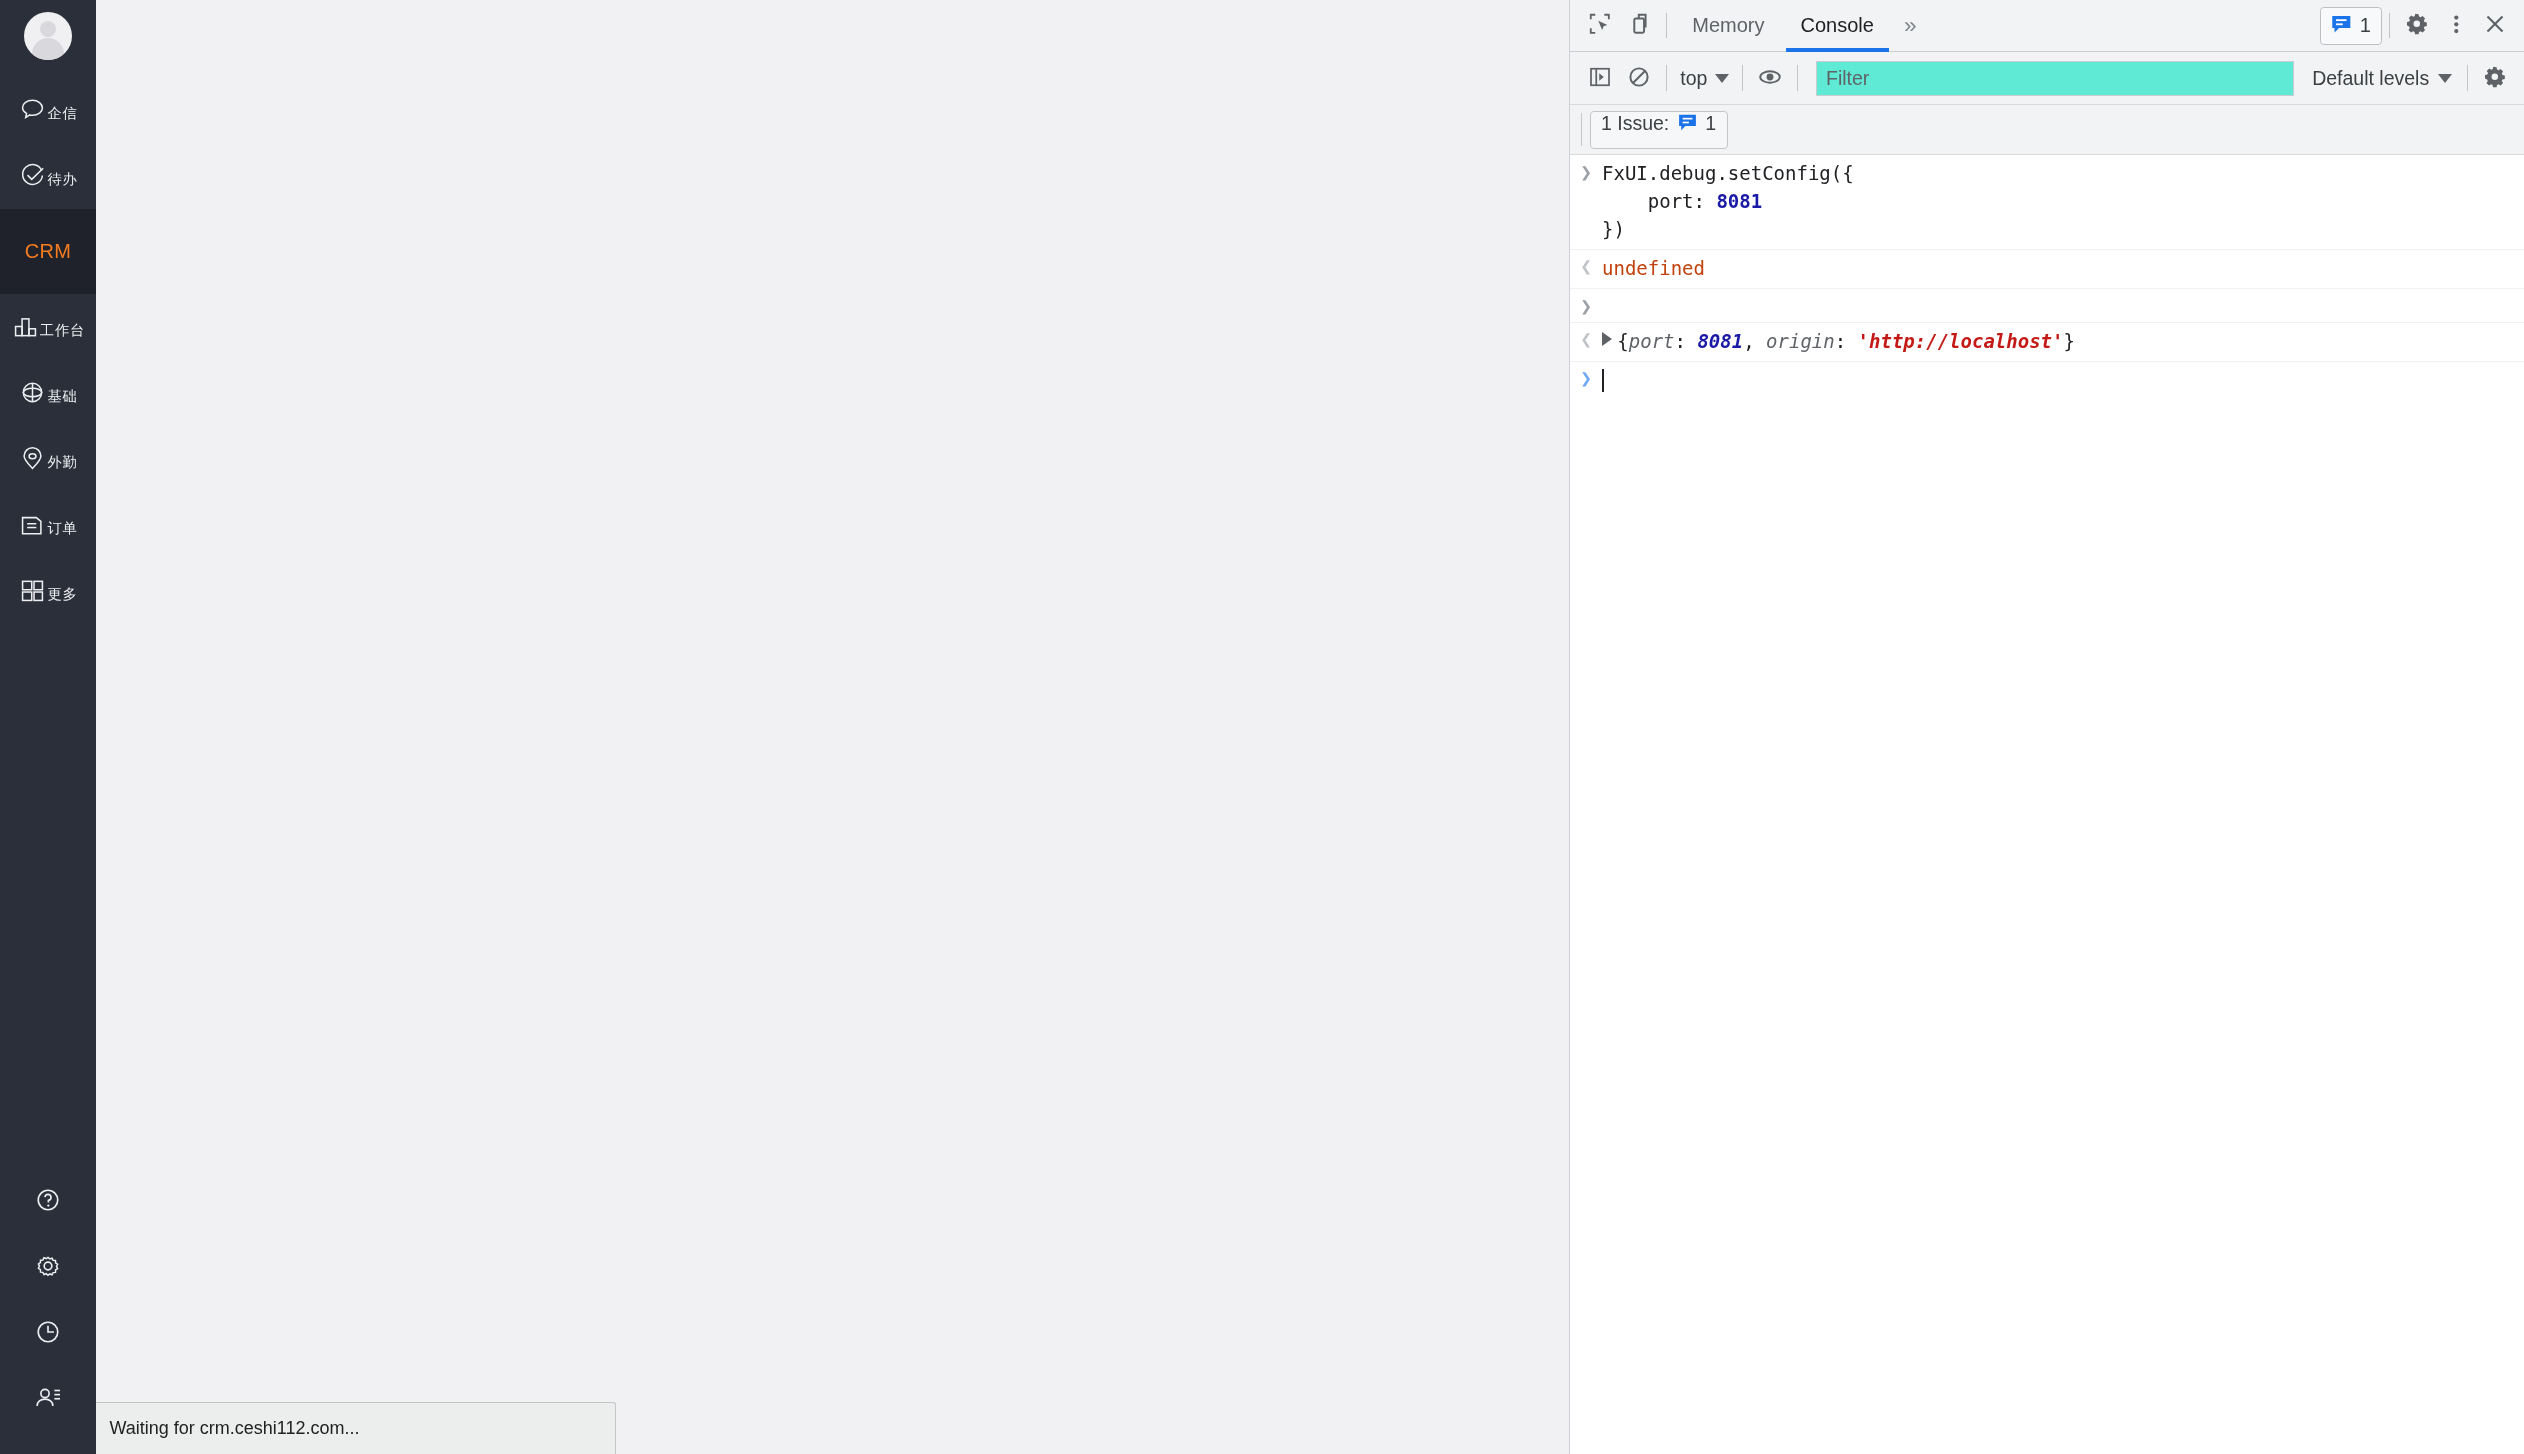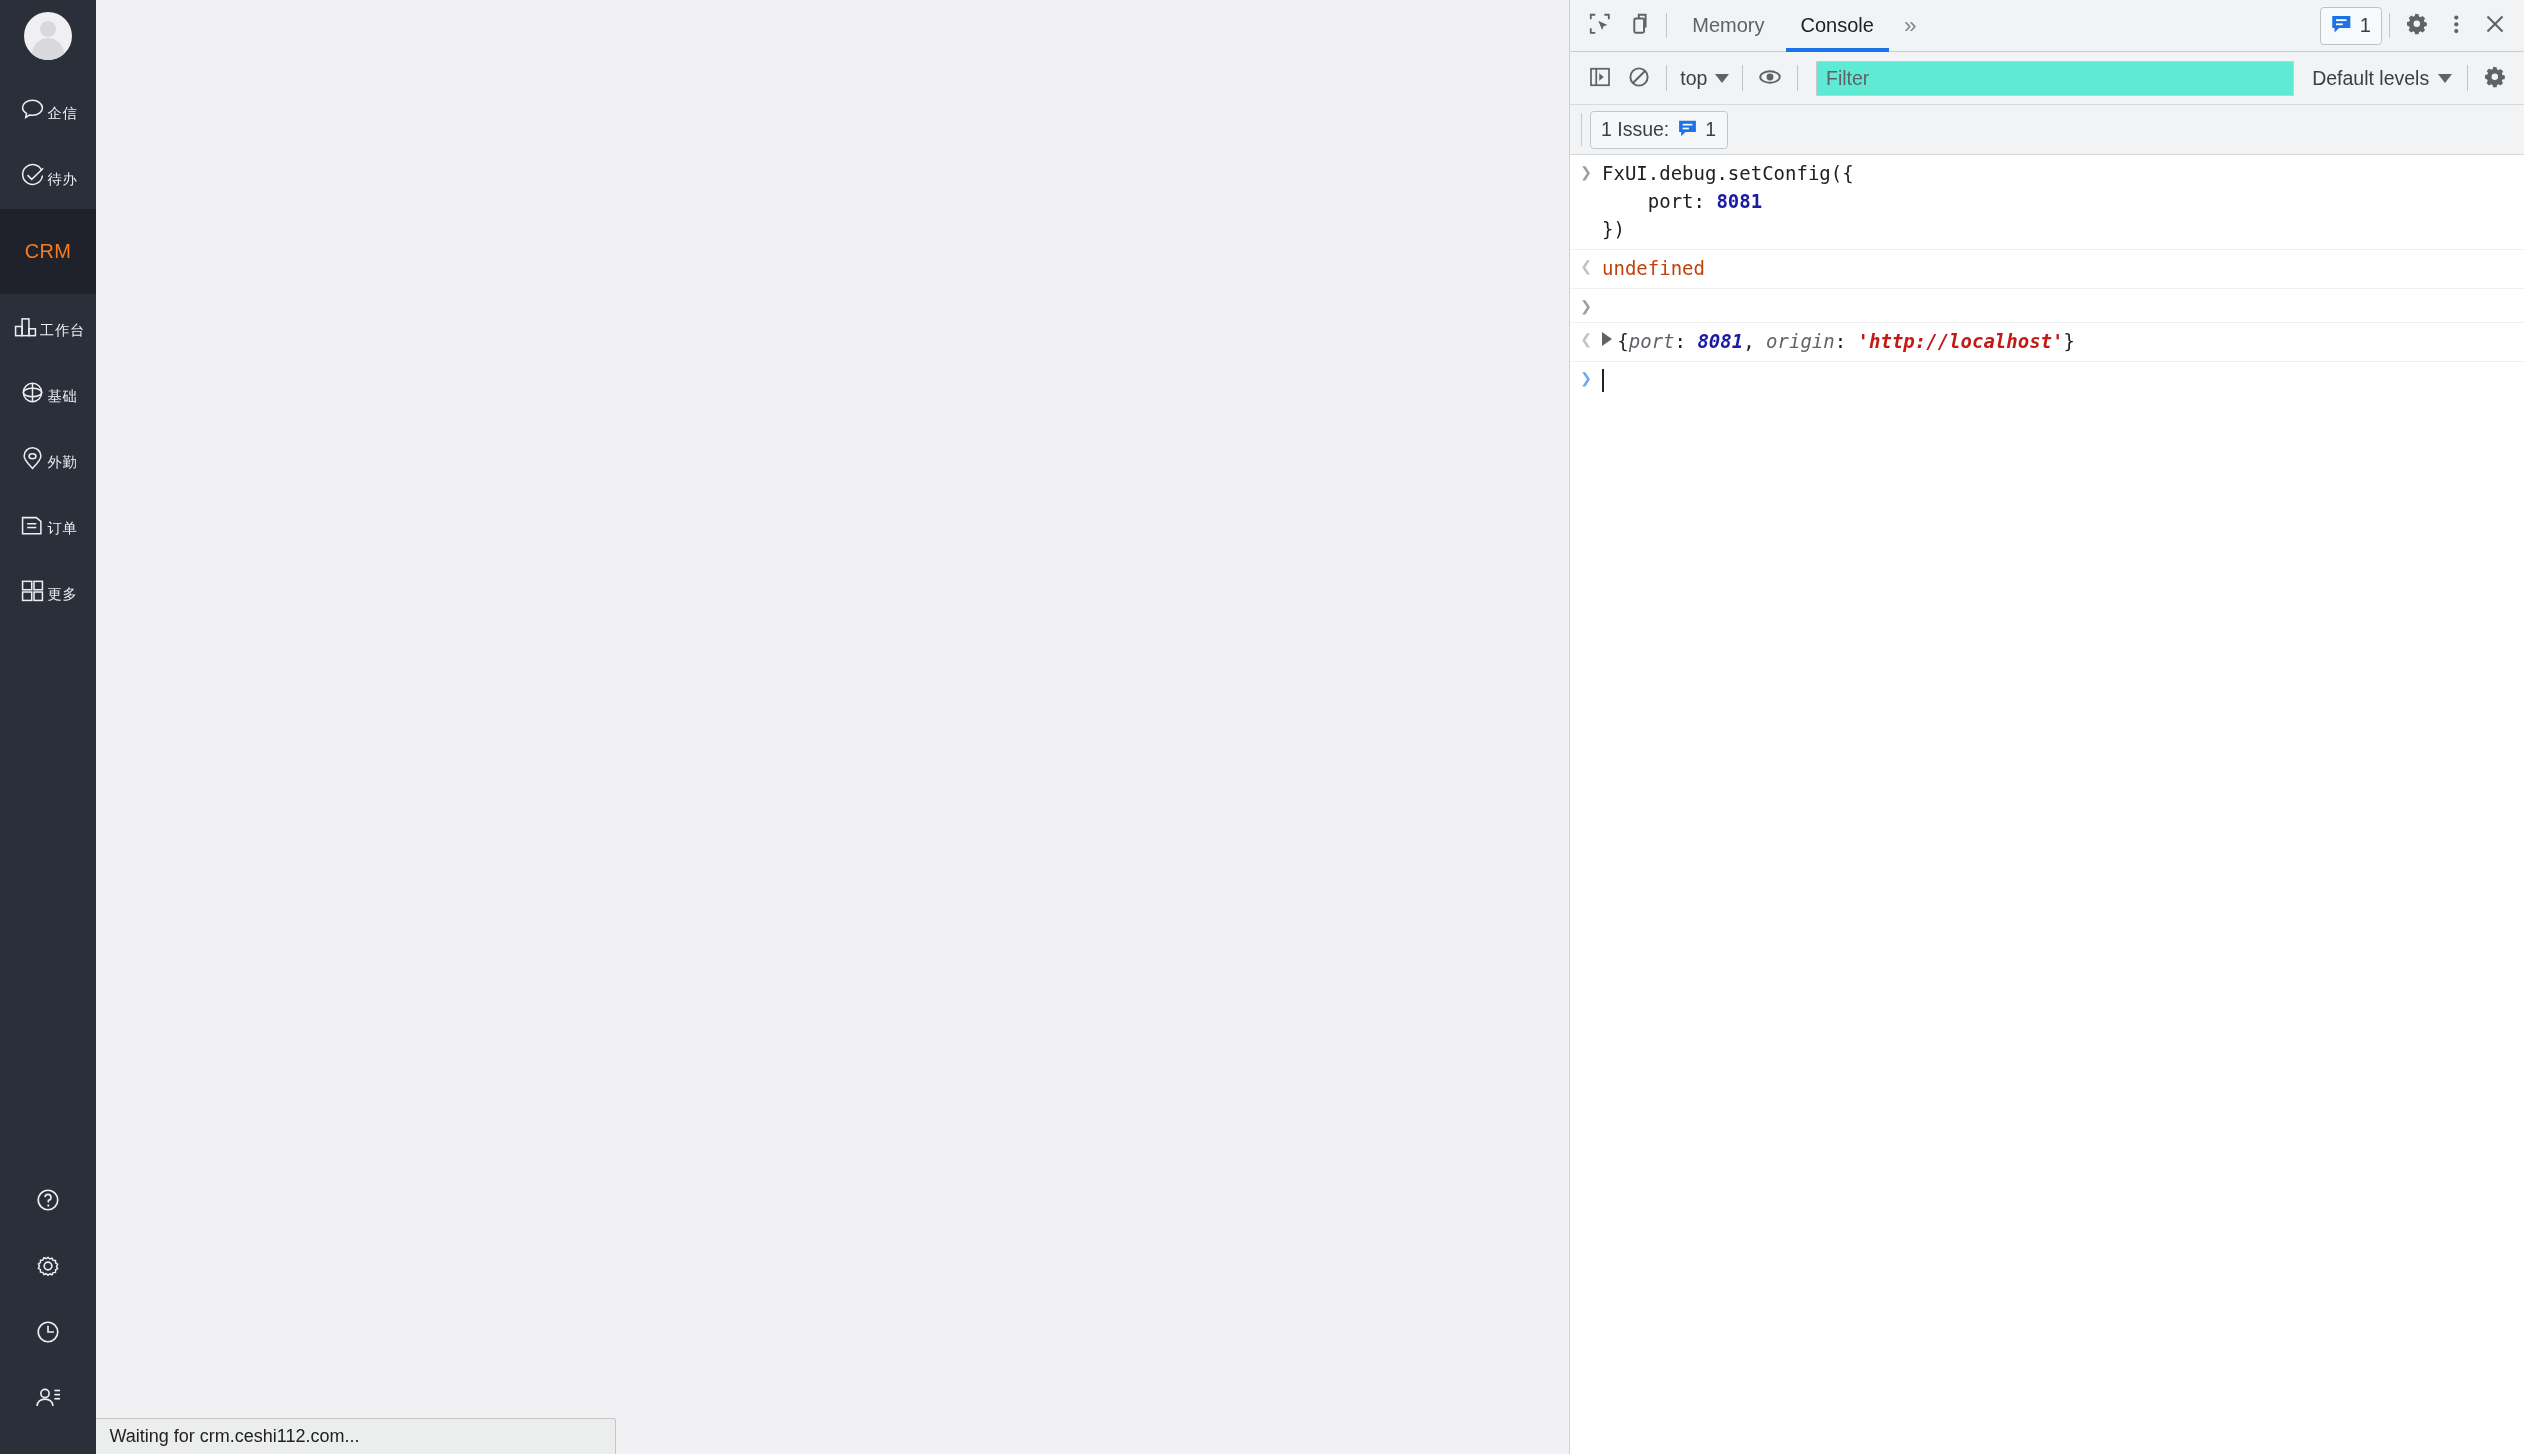--- a/index.html
+++ b/index.html
@@ -66,21 +66,21 @@
 
   
   #content {
     flex: 1 1 auto;
     background: #f1f1f3;
     position: relative;
     height: 1454px;
   }
   #status-bar {
     position: absolute; left: 0; bottom: 0;
-    height: 36px; min-width: 520px;
+    height: 52px; min-width: 520px;
     background: #eceded;
     border: 0.8px solid #c6c6c8; border-left: none; border-bottom: none;
     border-top-right-radius: 3px;
     display: flex; align-items: center;
     padding: 0 13.5px;
     font-size: 18px; color: #222; 
     font-family: "Liberation Sans", sans-serif;
   }
 
   
@@ -160,21 +160,21 @@
   
   .issues-bar {
     height: 50px; flex: 0 0 50px;
     background: #f1f3f4;
     border-bottom: 0.8px solid #d7d9db;
     display: flex; align-items: center;
     padding-left: 10.5px;
   }
   .issues-bar .vline { width: 1.5px; height: 33px; background: #c6c9cc; margin-right: 7.5px; }
   .issues-bar-pill {
-    display: flex; align-items: center; gap: 7.5px;
+    display: flex; align-items: flex-start; gap: 7.5px;
     border: 0.8px solid #c3c6c9; border-radius: 3.8px; background: #f6f7f8;
     height: 38px; padding: 0 10.5px; cursor: pointer;
   }
   .issues-bar-pill .lbl { font-size: 19.5px; color: #3c4043; font-family: "Liberation Sans", sans-serif; }
   .issues-bar-pill .cnt { font-size: 19.5px; color: #3c4043; font-family: "Liberation Sans", sans-serif; }
 
   
   .console-body {
     flex: 1 1 auto; background: #fff; overflow: hidden;
     font-family: "DejaVu Sans Mono", monospace;

